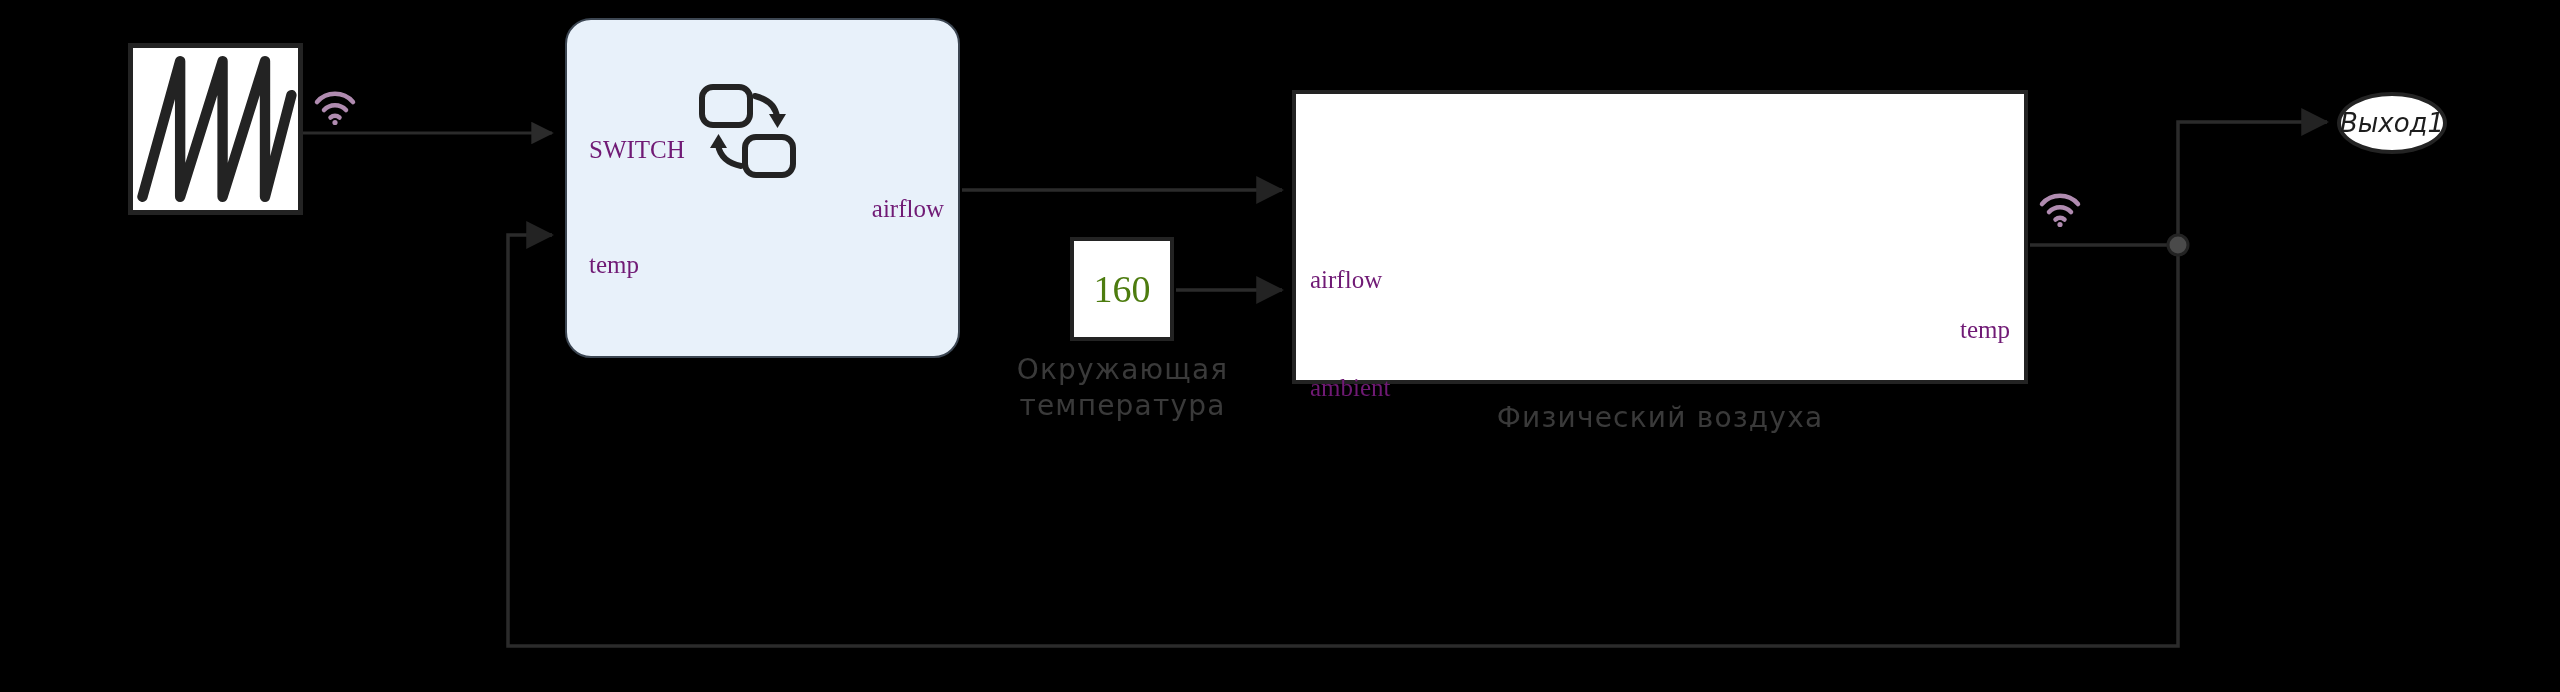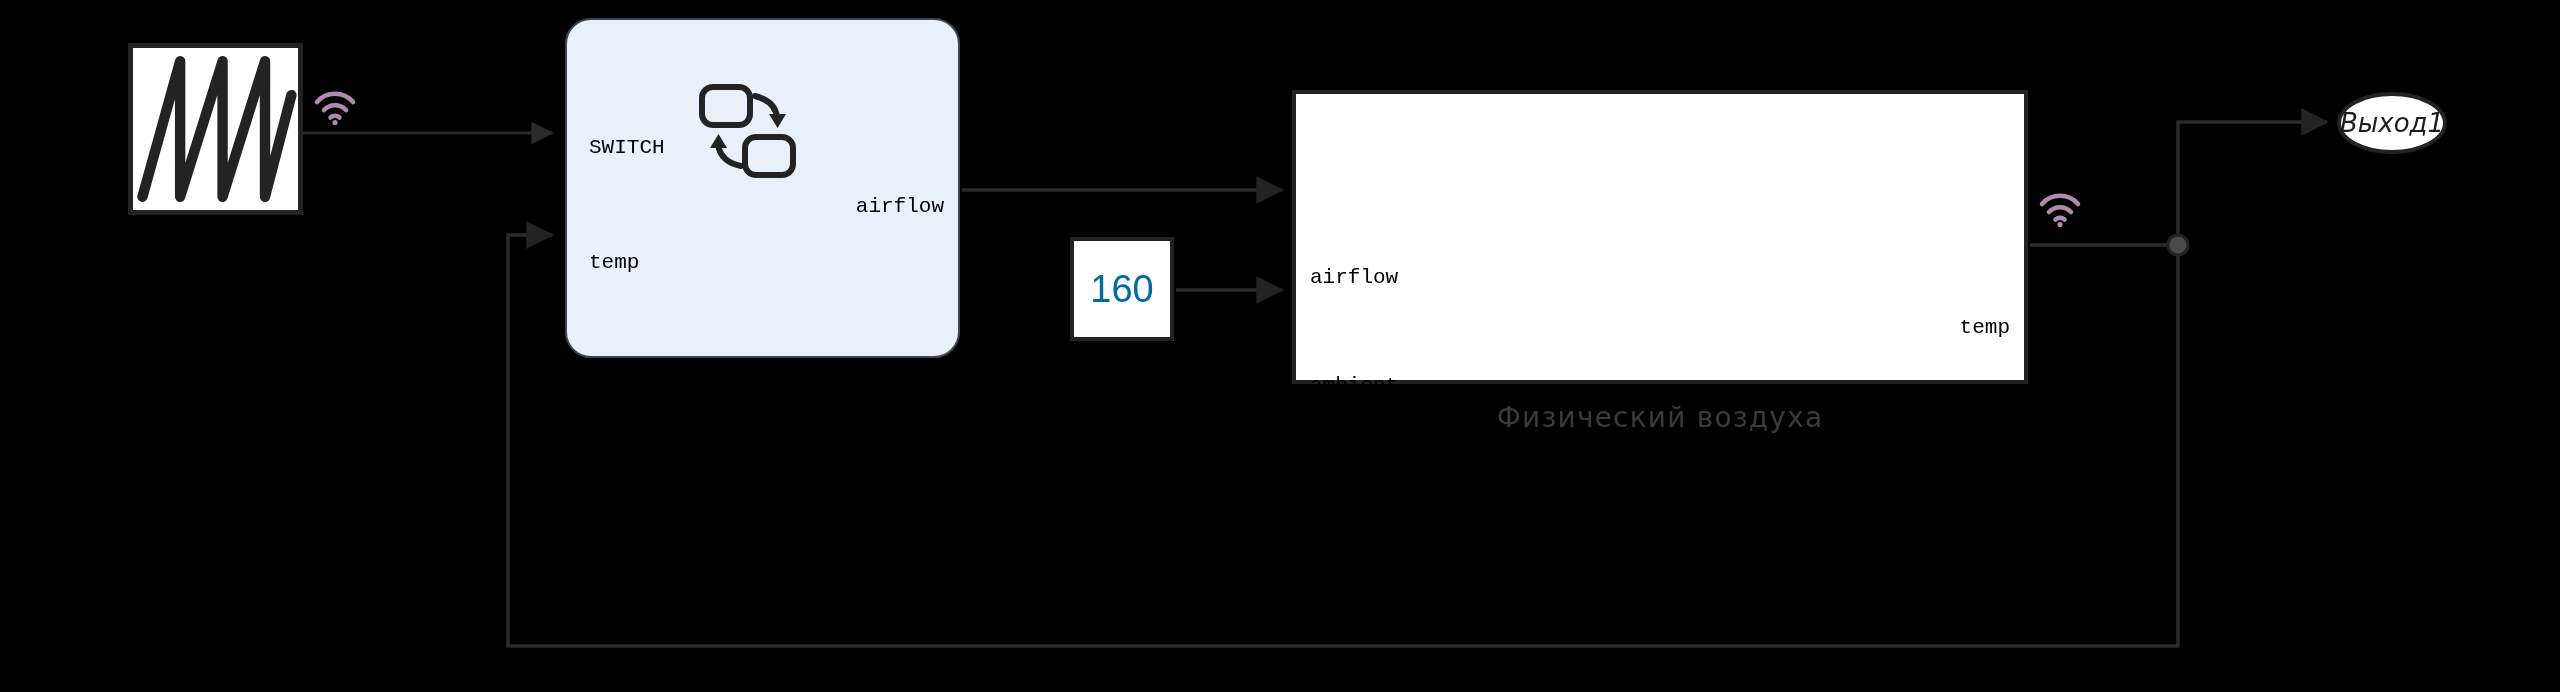--- a/index.html
+++ b/index.html
@@ -43,23 +43,23 @@
     top: 18px;
     width: 395px;
     height: 340px;
     background: #e8f1fa;
     border: 2px solid #3c4652;
     border-radius: 26px;
     box-sizing: border-box;
   }
   .port-label {
     position: absolute;
-    font-family: Liberation Mono, monospace;
-    font-size: 21px;
-    color: #000000;
+    font-family: Liberation Serif, serif;
+    font-size: 25px;
+    color: #701a75;
     white-space: nowrap;
   }
   #controller-switch-label { left: 22px; top: 116px; }
   #controller-temp-label   { left: 22px; top: 231px; }
   #controller-airflow-label{ right: 14px; top: 175px; }
 
   
   #constant-block {
     position: absolute;
     left: 1070px;
@@ -67,23 +67,23 @@
     width: 104px;
     height: 104px;
     background: #ffffff;
     border: 4px solid #232323;
     box-sizing: border-box;
     display: flex;
     align-items: center;
     justify-content: center;
   }
   #constant-value {
-    font-family: Liberation Sans, sans-serif;
+    font-family: Liberation Serif, serif;
     font-size: 38px;
-    color: #0369a1;
+    color: #4d7c0f;
     line-height: 1;
   }
 
   
   #plant-block {
     position: absolute;
     left: 1292px;
     top: 90px;
     width: 736px;
     height: 294px;
@@ -213,20 +213,22 @@
       <path d="M 72 31 L 80.5 45 L 89 31 Z" fill="#232323"></path>
       <path d="M 44 83 Q 24 79 21 62" stroke="#232323" stroke-width="6" fill="none" stroke-linecap="round"></path>
       <path d="M 13 65 L 21.5 51 L 30 65 Z" fill="#232323"></path>
     </svg>
   </div>
 
 
   <div id="constant-block">
     <span id="constant-value">160</span>
   </div>
+  <div id="constant-caption" class="block-caption">Окружающая
+температура</div>
 
   <div id="plant-block">
     <span id="plant-airflow-label" class="port-label">airflow</span>
     <span id="plant-ambient-label" class="port-label">ambient</span>
     <span id="plant-temp-label" class="port-label">temp</span>
   </div>
   <div id="plant-caption" class="block-caption">Физический воздуха</div>
 
   <div id="wifi-plant" class="wifi-icon">
     <svg width="44" height="38" viewBox="0 0 44 38">

